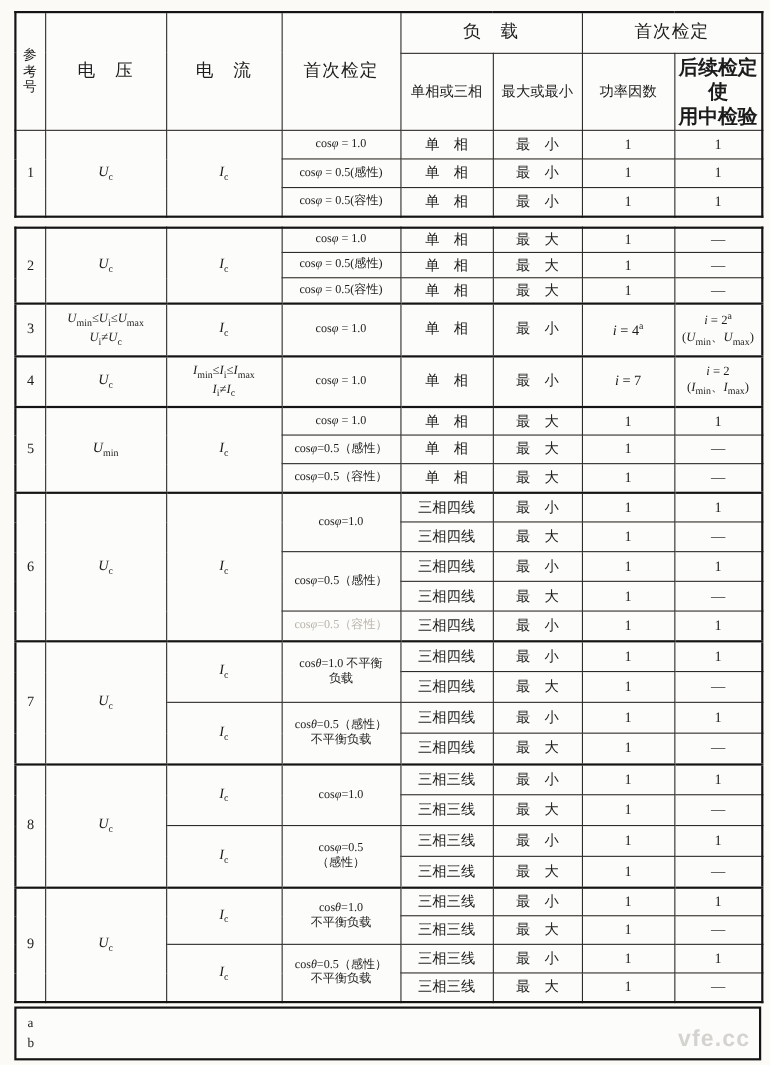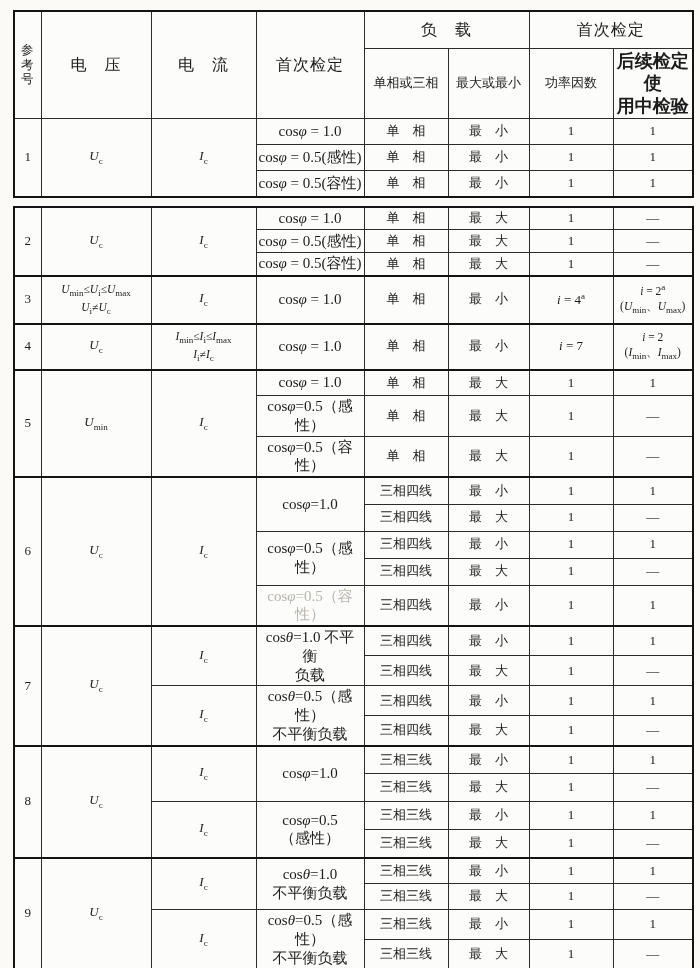--- a/index.html
+++ b/index.html
@@ -10,21 +10,21 @@
   }
   .page{position:absolute;inset:0;padding:10px 8px 6px 13px;box-sizing:border-box;}
   table{border-collapse:collapse;table-layout:fixed;width:679px;border:2px solid #141414;background:#fcfcfa;}
   td,th{
     border:1px solid #2e2c29;text-align:center;vertical-align:middle;
     padding:1px 2px;font-size:13px;line-height:1.25;overflow:hidden;
     font-weight:normal;word-break:break-all;
   }
   thead th{font-size:16px;letter-spacing:1px;}
   tr.sec-start td{border-top:2px solid #141414;}
-  .pf{font-size:15px;letter-spacing:0;}
+  .pf{font-size:11px;letter-spacing:0;}
   .formula{font-size:13px;}
   .sm{font-size:11.5px;line-height:1.3;}
   sub{font-size:9px;}
   sup{font-size:9px;}
   i{font-family:"Liberation Serif","DejaVu Serif",serif;}
   .faint{color:#b9b3ab;}
   .gap{height:8px;}
   .footbox{
     border:2px solid #141414;margin-top:3px;padding:4px 8px 5px 10px;
     position:relative;background:#fcfcfa;width:679px;box-sizing:border-box;

